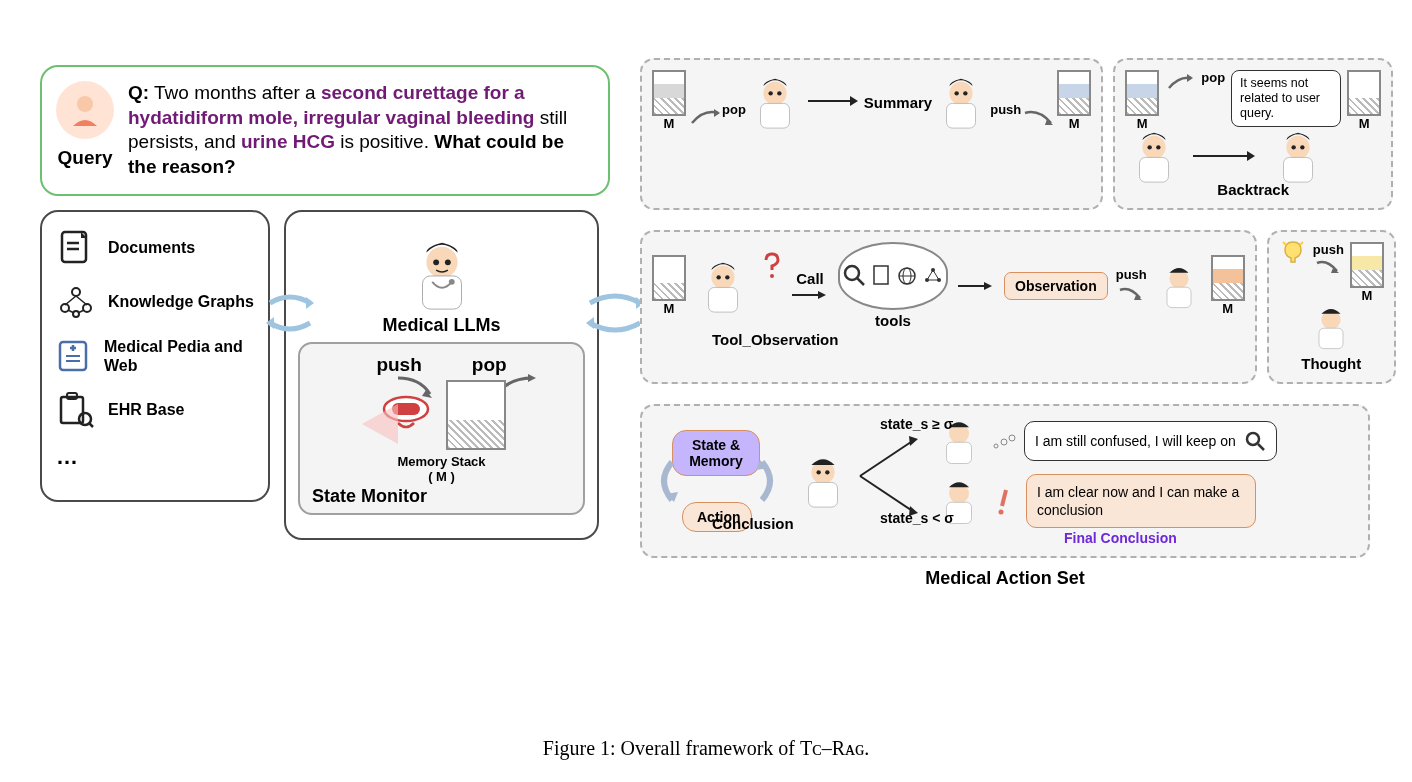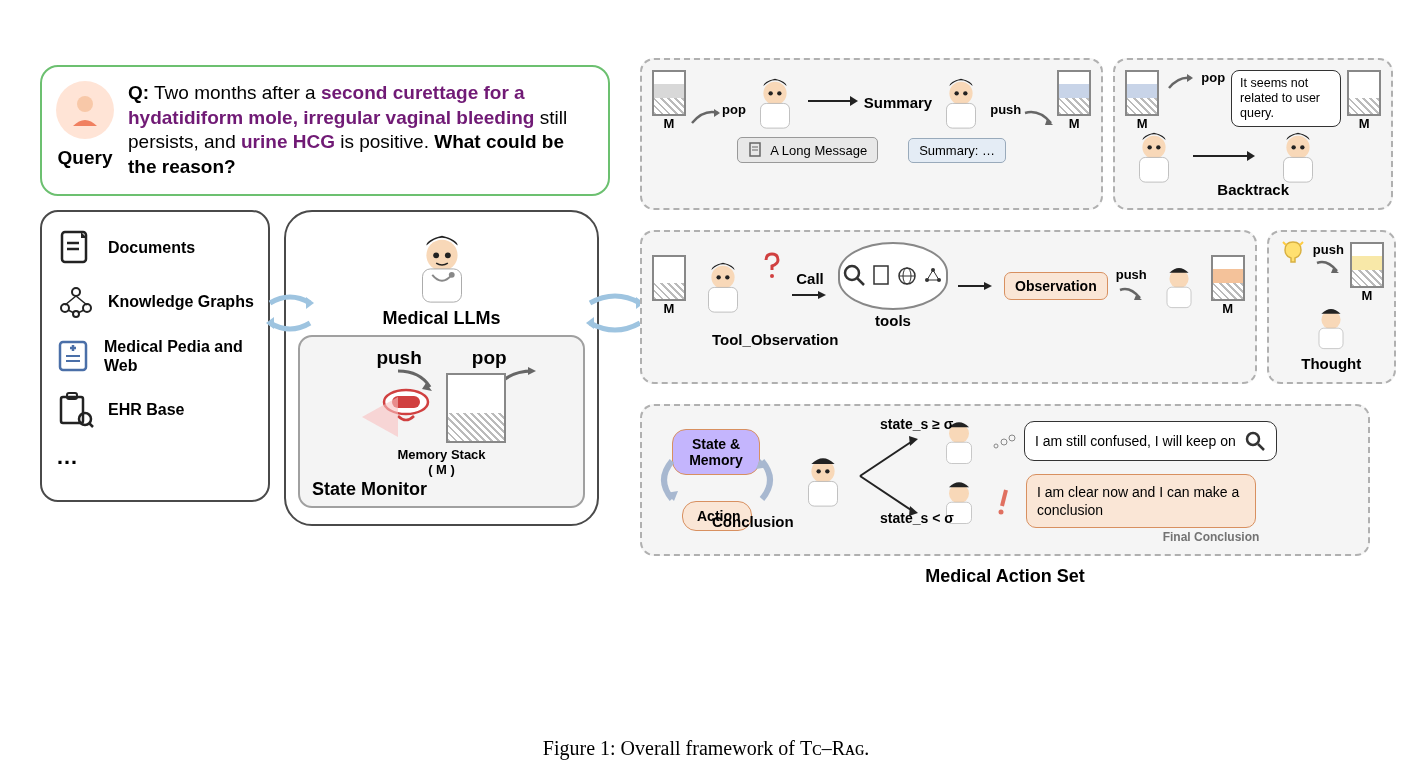--- a/index.html
+++ b/index.html
@@ -15,21 +15,21 @@
 .query-label { font-weight: bold; font-size: 19px; margin-top: 4px; }
 .highlight-blue { color: #701a75; font-weight: bold; }
 
 .lower-row { display: flex; gap: 14px; }
 
 .kb-box { border: 2px solid #4a4a4a; border-radius: 18px; padding: 16px 14px; width: 230px; background: #fff; }
 .kb-item { display: flex; align-items: center; gap: 12px; margin-bottom: 14px; }
 .kb-icon { width: 40px; height: 40px; display: flex; align-items: center; justify-content: center; }
 .kb-label { font-size: 16px; font-weight: bold; line-height: 1.2; }
 
-.llm-box { border: 2px solid #4a4a4a; border-radius: 28px; padding: 16px 12px; width: 315px; background: #fff; position: relative; }
+.llm-box { border: 2px solid #4a4a4a; border-radius: 18px; padding: 23px 12px; width: 315px; background: #fff; position: relative; }
 .doctor-img { width: 78px; height: 78px; margin: 0 auto; display: block; }
 .llm-title { text-align: center; font-weight: bold; font-size: 18px; margin-top: 2px; }
 
 .state-monitor-box { border: 2px solid #a0a0a0; border-radius: 14px; background: #f4f4f4; padding: 10px 12px 6px 12px; margin-top: 6px; position: relative; }
 .push-pop-row { display: flex; justify-content: center; gap: 50px; font-weight: bold; font-size: 19px; margin-bottom: 4px; }
 .monitor-inner { display: flex; align-items: center; justify-content: center; gap: 12px; }
 .vr-icon { width: 56px; height: 56px; }
 .memory-stack { width: 60px; height: 70px; border: 2px solid #888; background: #fff; position: relative; }
 .memory-stack .hatch { position: absolute; bottom: 0; left: 0; right: 0; height: 28px; background: repeating-linear-gradient(45deg,#bbb,#bbb 2px,#fff 2px,#fff 5px); }
 .ms-label { text-align: center; font-size: 13px; font-weight: bold; margin-top: 4px; }
@@ -74,21 +74,21 @@
 .conclusion-panel { position: relative; }
 .state-chip { border: 1.5px solid #d89060; border-radius: 14px; background: #c4b5fd; padding: 6px 10px; font-size: 14px; font-weight: bold; text-align: center; }
 .action-chip { border: 1.5px solid #d89060; border-radius: 14px; background: #fae6d6; padding: 6px 14px; font-size: 14px; font-weight: bold; text-align: center; }
 
 .conclusion-bubble-1 { border: 1.5px solid #333; border-radius: 10px; background: #fff; padding: 8px 10px; font-size: 14px; display: flex; align-items: center; gap: 8px; }
 .conclusion-bubble-2 { border: 1.5px solid #d89060; border-radius: 10px; background: #fae6d6; padding: 8px 10px; font-size: 14px; line-height: 1.3; }
 
 .footer-label-right { text-align: center; font-weight: bold; font-size: 18px; margin-top: 6px; }
 .condition-text { font-size: 14px; font-weight: bold; }
 .not-finished { font-weight: bold; font-size: 14px; text-align: center; }
-.final-conclusion { color: #737373; font-weight: bold; font-size: 12px; text-align: center; }
+.final-conclusion { color: #6d28d9; font-weight: bold; font-size: 14px; }
 
 
 .caption { position: absolute; left: 0; right: 0; bottom: 22px; text-align: center; font-size: 20px; font-family: 'Times New Roman', serif; }
 
 
 .arrow-svg { position: absolute; }
 .flex-row { display: flex; align-items: center; }
 .flex-col { display: flex; flex-direction: column; align-items: center; }
 </style>
 </head>
@@ -283,31 +283,20 @@
               <path d="M26 16 L32 22 L24 22" fill="#666"></path>
             </svg>
           <div class="flex-col">
             <div class="mini-stack">
                 <div class="hatch"></div>
                 <div class="fill-blue"></div>
               </div>
             <div class="stack-m">M</div>
           </div>
         </div>
-        <div class="flex-row" style="gap:30px; margin-top:6px; justify-content:center;">
-          <span class="msg-chip">
-            <svg width="16" height="16">
-                <rect x="2" y="1" width="10" height="13" fill="none" stroke="#666" stroke-width="1.5"></rect>
-                <line x1="4" y1="5" x2="10" y2="5" stroke="#666"></line>
-                <line x1="4" y1="8" x2="10" y2="8" stroke="#666"></line>
-              </svg>
-            <span>A Long Message</span>
-          </span>
-          <span class="summary-chip">Summary: …</span>
-        </div>
       </div>
 
       <div class="action-panel panel-backtrack">
         <div class="flex-row" style="gap:6px; align-items:flex-start;">
           <div class="flex-col">
             <div class="mini-stack">
                 <div class="hatch"></div>
                 <div class="fill-blue"></div>
               </div>
             <div class="stack-m">M</div>

